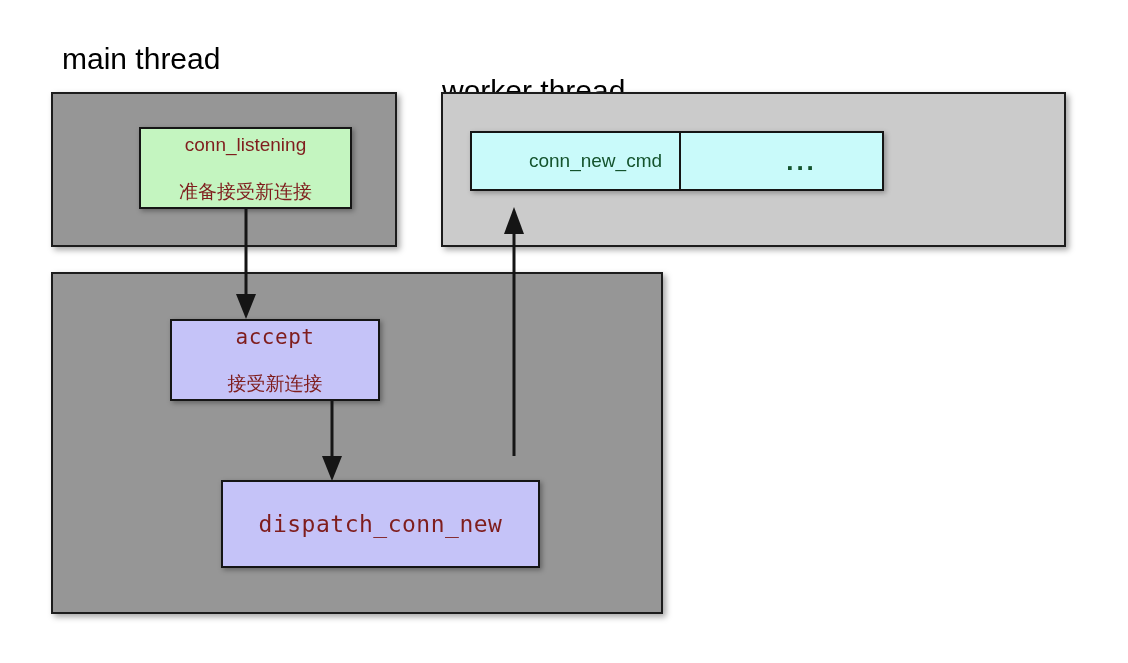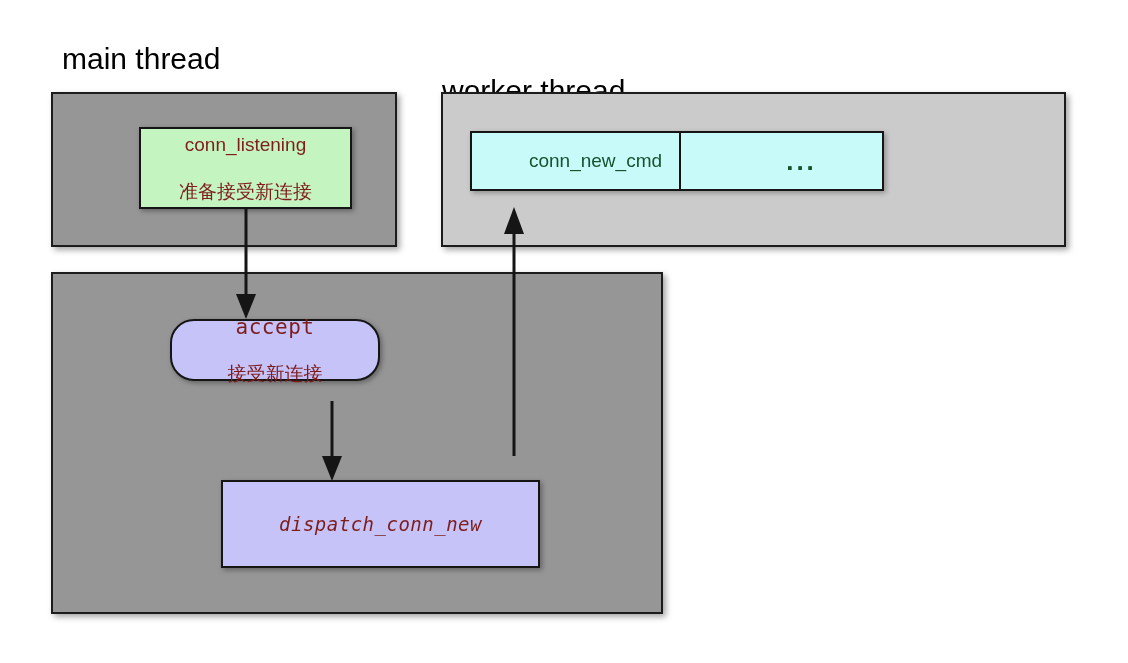--- a/index.html
+++ b/index.html
@@ -80,29 +80,28 @@
     line-height: 25px;
     white-space: nowrap;
     margin-top: 22px;
   }
 
   #node-conn-listening {
     left: 139px; top: 127px; width: 213px; height: 82px;
     background: #c4f5c0;
   }
   #node-accept {
-    left: 170px; top: 319px; width: 210px; height: 62px;
+    left: 170px; top: 319px; width: 210px; height: 82px;
     background: #c5c3f8;
-    border-radius: 24px;
   }
   #node-dispatch {
     left: 221px; top: 480px; width: 319px; height: 88px;
     background: #c5c3f8;
   }
-  #node-dispatch .line-en.mono { font-size: 19px; font-style: italic; }
+  #node-dispatch .line-en.mono { font-size: 23px; }
   #node-dispatch .line-cn { font-size: 20px; }
 
   
   #queue {
     position: absolute;
     left: 470px; top: 131px;
     width: 414px; height: 60px;
     border: 2px solid #151515;
     box-sizing: border-box;
     background: #c9fafa;

